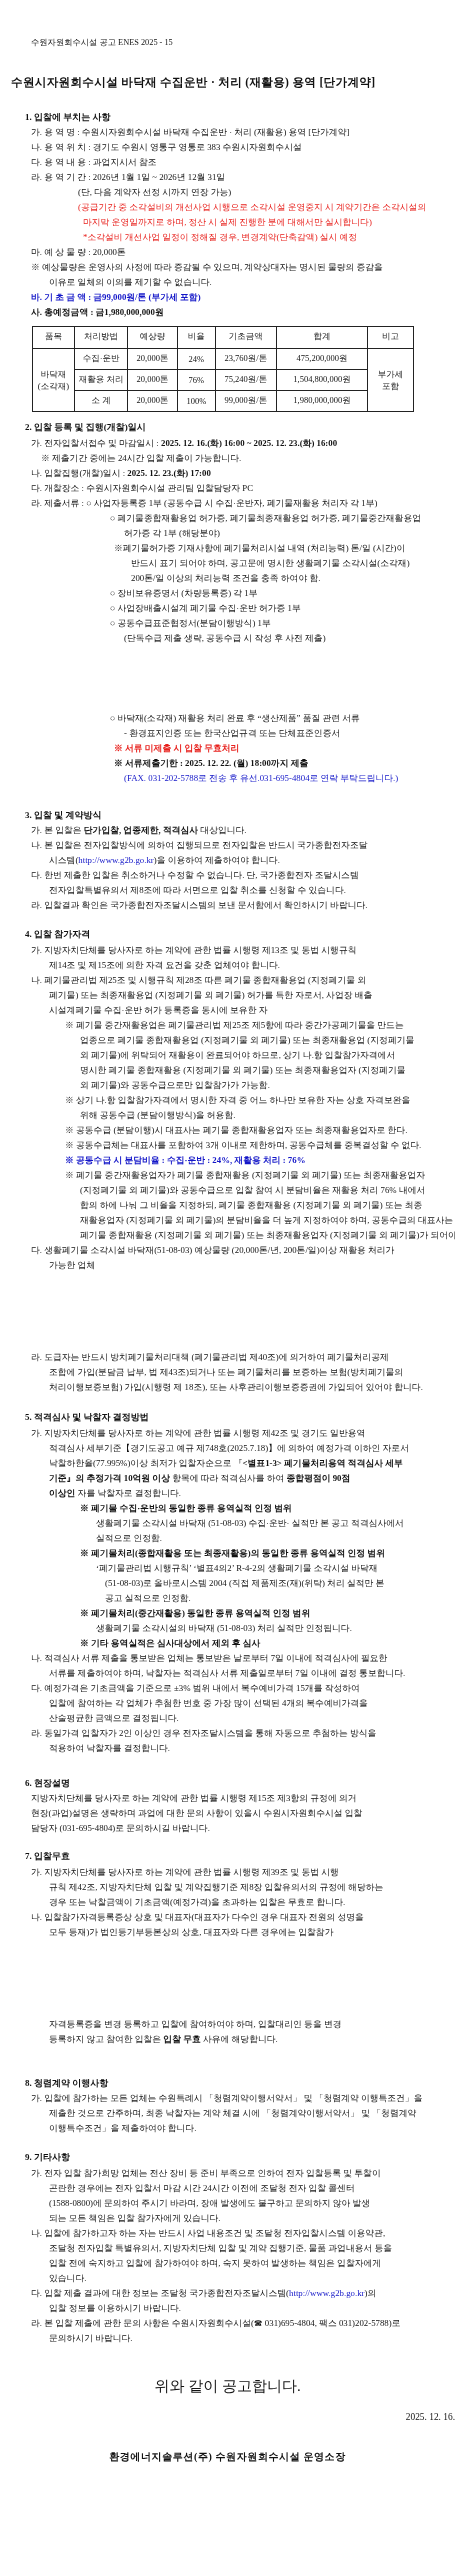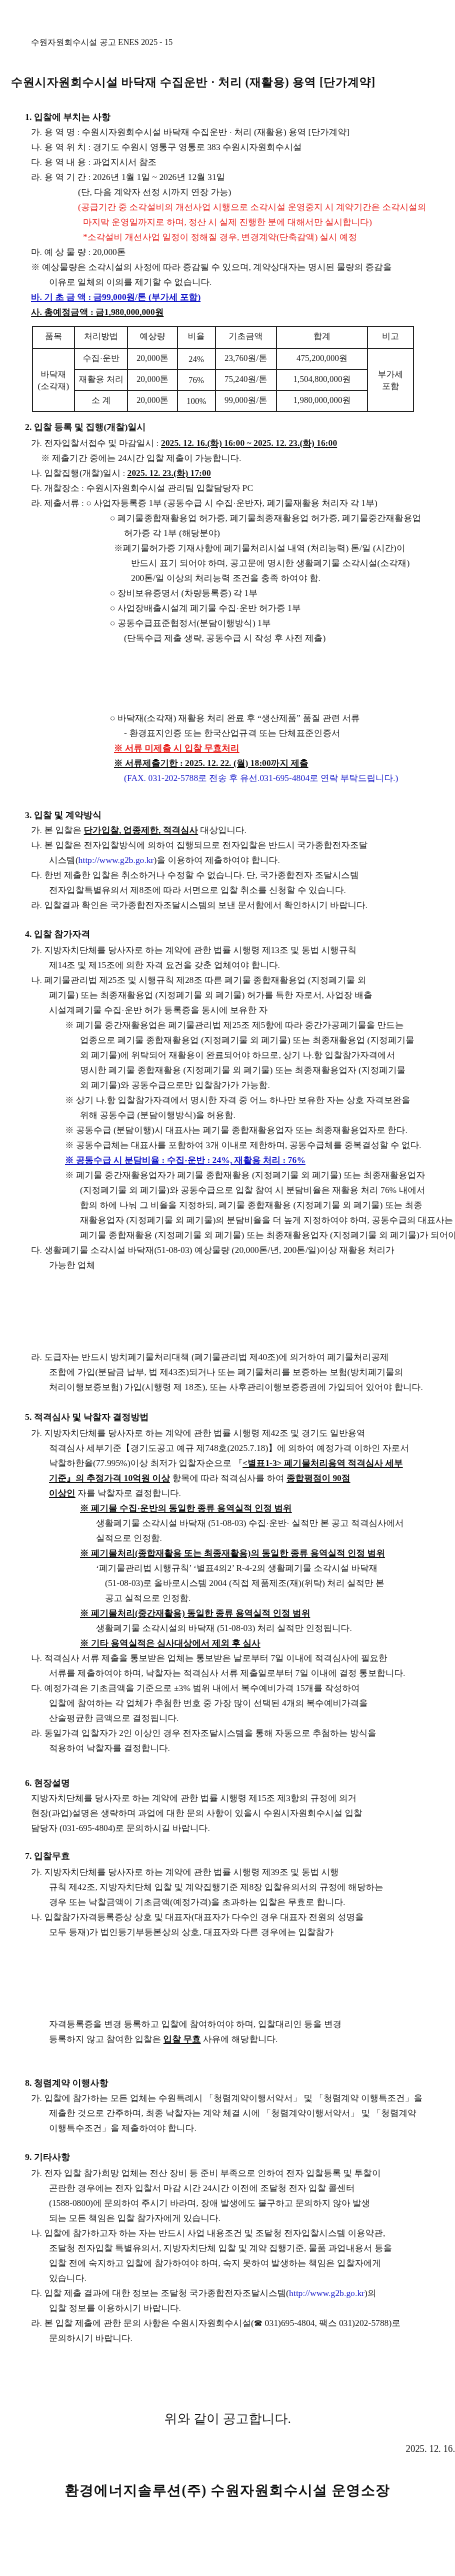--- a/index.html
+++ b/index.html
@@ -3,61 +3,61 @@
 <meta charset="utf-8">
 <style>
   html,body{margin:0;padding:0;}
   body{width:455px;height:2576px;overflow:hidden;background:#ffffff;
        font-family:"Liberation Serif","DejaVu Serif",serif;color:#121212;}
   .page{position:relative;width:455px;height:2576px;padding-top:35px;box-sizing:border-box;}
   .ln{font-size:8.8px;line-height:15px;white-space:nowrap;}
   .docno{margin-left:31px;font-size:8.3px;}
   .title{margin-top:25px;text-align:left;font-size:11.6px;font-weight:bold;letter-spacing:0.3px;margin-left:11px;}
   .sh{margin-left:25px;font-size:9px;font-weight:bold;line-height:15.4px;}
-  .b{font-weight:bold;text-decoration:underline;}
+  .b{font-weight:bold;}
   .red{color:#e8211d;}
   .blue{color:#1316c8;}
   .lnk{color:#1316c8;cursor:pointer;}.i1{margin-left:31px}.i1b{margin-left:41px}
   .i2{margin-left:49px}.i3{margin-left:65px}.i4{margin-left:80px}
   .i5{margin-left:96px}.i5b{margin-left:105px}.i6{margin-left:110px}
   .i6b{margin-left:114px}.i7{margin-left:124px}.i8{margin-left:131px}
   .r1{margin-left:78px}.r2{margin-left:83px}
   .mt16{margin-top:8.8px}.mt24{margin-top:13.2px}.mt26{margin-top:14.3px}
   .mt28{margin-top:15.4px}.mt36{margin-top:20px}.mt40{margin-top:22px}.mt52{margin-top:29px}
   .sp118{height:65px}.sp140{height:77px}
   .tbl{border-collapse:collapse;margin:5.5px 0 0 32px;width:382px;
        font-size:8.5px;text-align:center;border:1.1px solid #222;}
   .tbl th,.tbl td{border:0.6px solid #222;padding:1.7px 1.1px;font-weight:normal;height:16.5px;}
   .tbl thead th{border-bottom:1.7px double #222;height:17.6px;}
   .prew{white-space:pre-line;line-height:12px;}
   .center{text-align:center;white-space:nowrap;}
-  .closing{margin-top:64px;font-size:13px;}
+  .closing{margin-top:31px;font-size:15px;}
   .cdate{margin-top:16.5px;font-size:9.4px;text-align:right;}
-  .org{margin-top:27.6px;font-size:14px;font-weight:bold;letter-spacing:0.6px;}
+  .org{margin-top:27.6px;font-size:10px;font-weight:bold;letter-spacing:0.6px;}
 </style>
 </head>
 <body>
 
 <div class="page">
 
   <div class="ln docno">수원자원회수시설 공고 ENES 2025 - 15</div>
 
   <div class="title">수원시자원회수시설 바닥재 수집운반 · 처리 (재활용) 용역 [단가계약]</div>
 
   <div class="sh mt36">1. 입찰에 부치는 사항</div>
   <div class="ln i1">가. 용    역    명 : 수원시자원회수시설 바닥재 수집운반 · 처리 (재활용) 용역 [단가계약]</div>
   <div class="ln i1">나. 용 역 위 치 : 경기도 수원시 영통구 영통로 383 수원시자원회수시설</div>
   <div class="ln i1">다. 용 역 내 용 : 과업지시서 참조</div>
   <div class="ln i1">라. 용 역 기 간 : 2026년 1월 1일 ~ 2026년 12월 31일</div>
   <div class="ln r1">(단, 다음 계약자 선정 시까지 연장 가능)</div>
   <div class="ln r1 red">(공급기간 중 소각설비의 개선사업 시행으로 소각시설 운영중지 시 계약기간은 소각시설의</div>
   <div class="ln r2 red">마지막 운영일까지로 하며, 정산 시 실제 진행한 분에 대해서만 실시합니다)</div>
   <div class="ln r2 red">*소각설비 개선사업 일정이 정해질 경우, 변경계약(단축감액) 실시 예정</div>
   <div class="ln i1">마. 예 상 물 량 : 20,000톤</div>
-  <div class="ln i1">※  예상물량은 소각시설의 사정에 따라 증감될 수 있으며, 계약상대자는 명시된 물량의 증감을</div>
+  <div class="ln i1">※  예상물량은 운영사의 사정에 따라 증감될 수 있으며, 계약상대자는 명시된 물량의 증감을</div>
   <div class="ln i2">이유로 일체의 이의를 제기할 수 없습니다.</div>
   <div class="ln i1 blue b">바. 기 초 금 액 : 금99,000원/톤 (부가세 포함)</div>
   <div class="ln i1 b">사. 총예정금액 : 금1,980,000,000원</div>
 
   <table class="tbl">
     <thead>
       <tr>
         <th style="width:11%">품목</th>
         <th style="width:14%">처리방법</th>
         <th style="width:13%">예상량</th>

